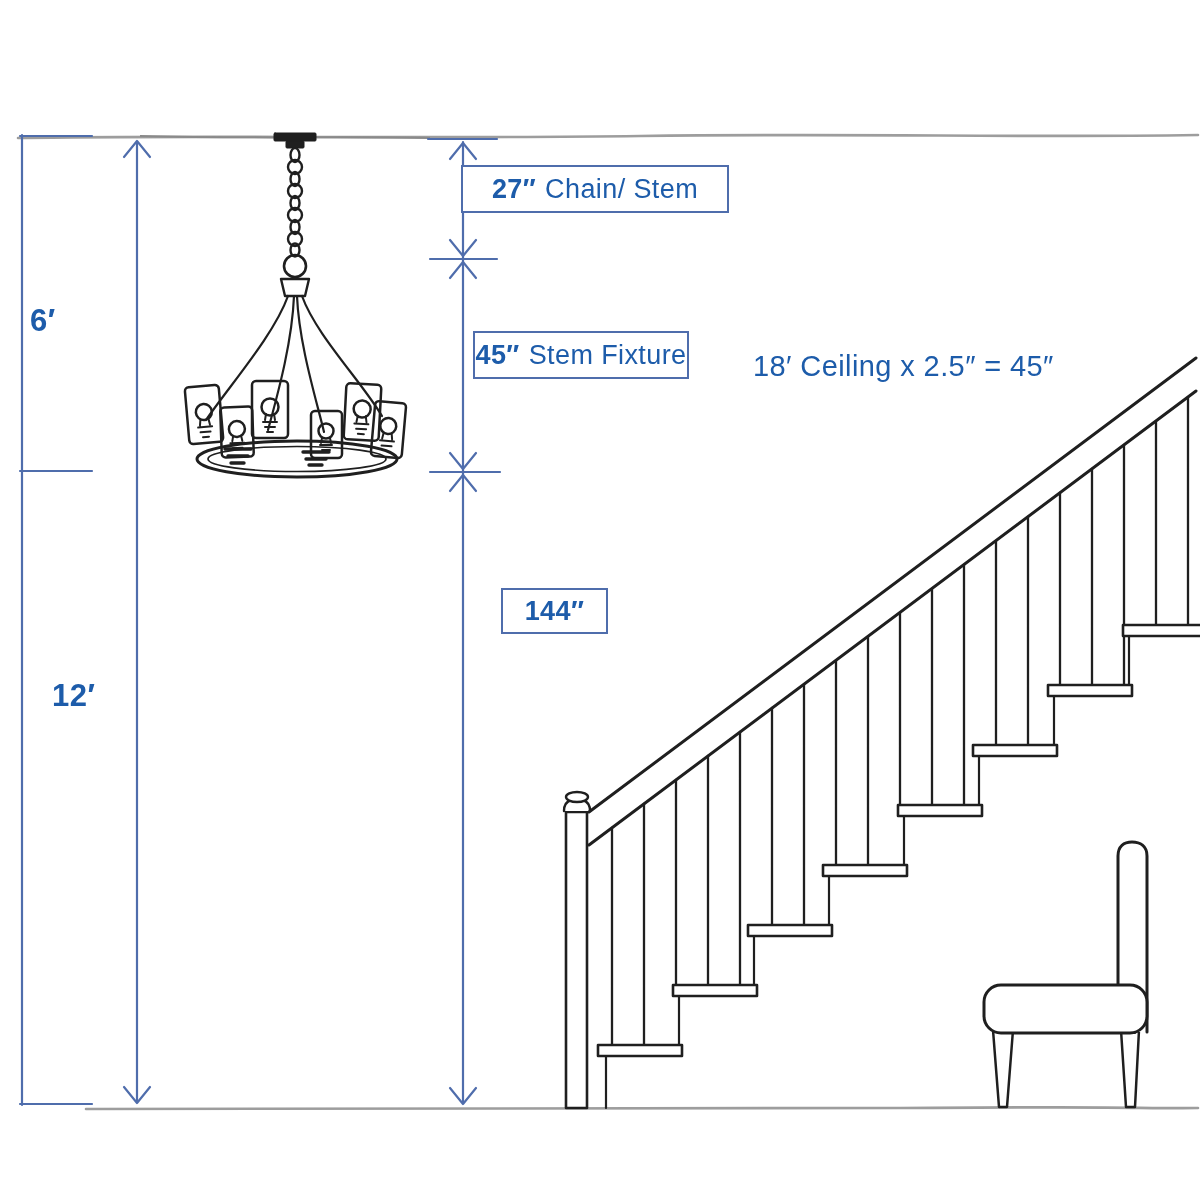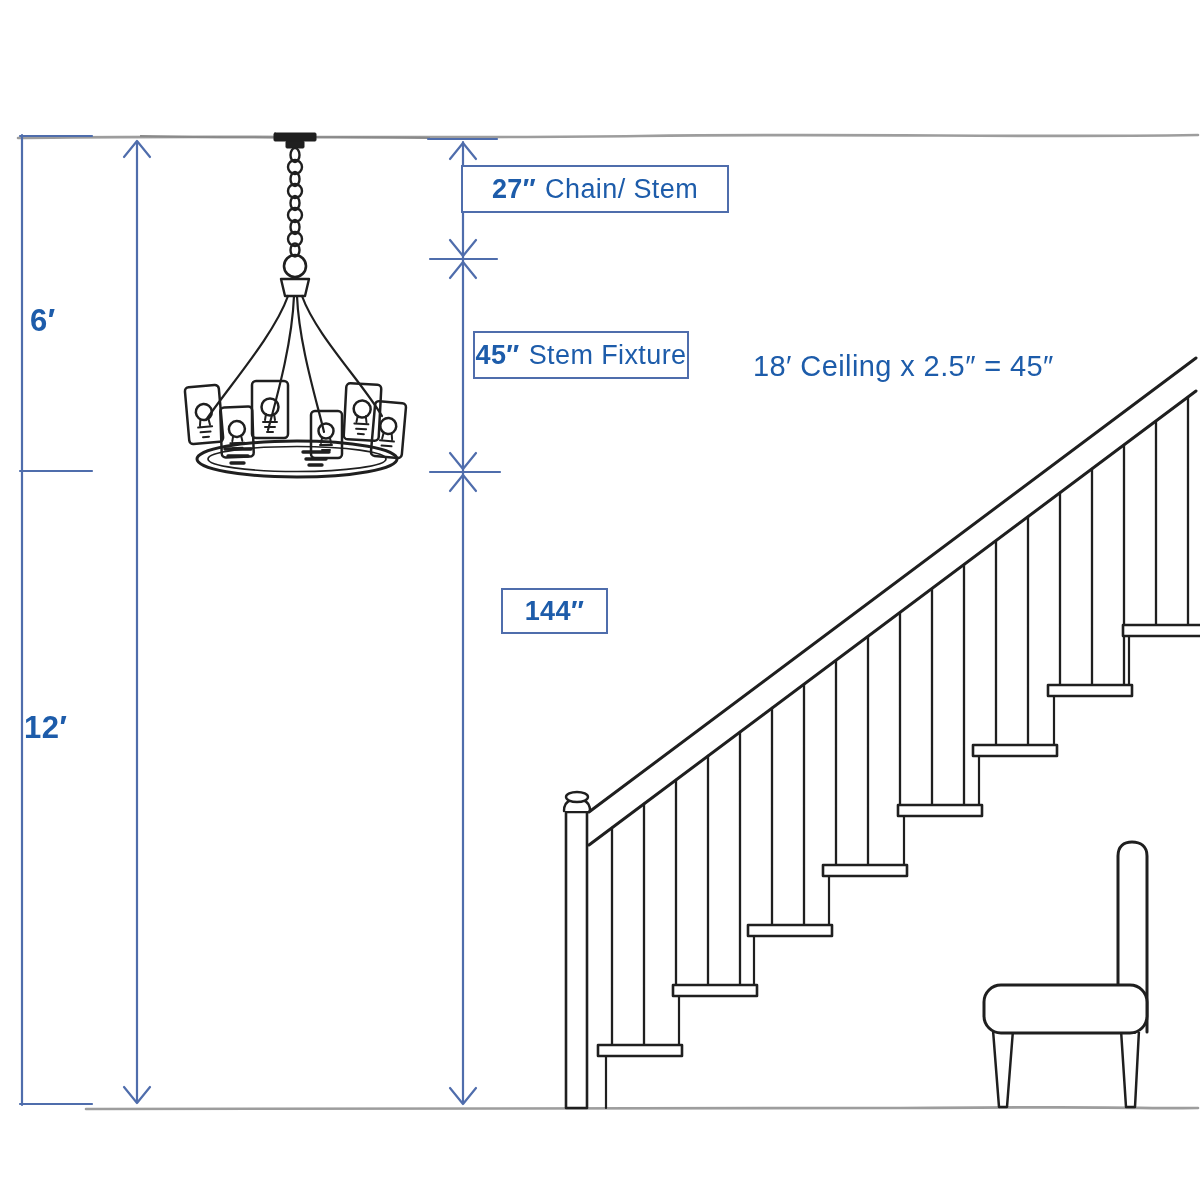--- a/index.html
+++ b/index.html
@@ -184,15 +184,15 @@
 
   <div class="free-text" style="left:753px;top:350px;text-align:center;">18′ Ceiling x 2.5″ = 45″</div>
 
 
   <div class="dim-box" style="left:461px;top:588px;width:107px;height:46px;margin-left:40px;">
     <span class="val">144″</span>
   </div>
 
   <div class="span-label" style="left:30px;top:303px;">6′</div>
 
-  <div class="span-label" style="left:24px;top:710px;">12′</div>
+  <div class="span-label" style="left:24px;top:678px;padding-left:28px;">12′</div>
 
 </div>
 
 </body></html>

